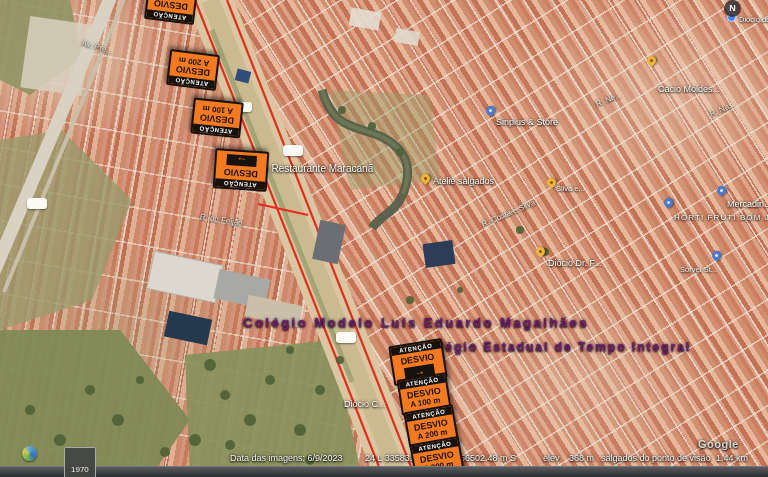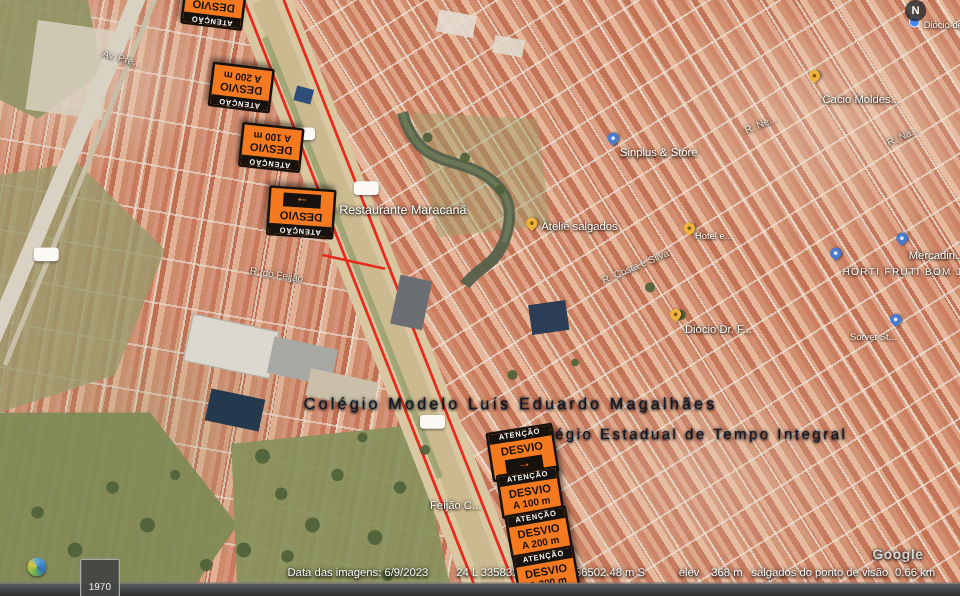--- a/index.html
+++ b/index.html
@@ -26,21 +26,21 @@
       radial-gradient(180px 120px at 8% 12%, rgba(226,216,196,.6), transparent 70%),
       radial-gradient(260px 160px at 88% 20%, rgba(238,224,206,.35), transparent 70%),
       radial-gradient(220px 150px at 75% 80%, rgba(232,214,196,.3), transparent 70%),
       radial-gradient(200px 140px at 15% 72%, rgba(168,168,128,.35), transparent 70%);
   }
   #terrain{position:absolute;inset:0;z-index:2;}
 
   
   .map-label{position:absolute;color:#fdfcf7;font-size:9px;white-space:nowrap;z-index:3;
     text-shadow:0 1px 2px rgba(0,0,0,.95),0 0 3px rgba(0,0,0,.8);}
-  .area-label{font-size:13px;letter-spacing:2.5px;color:#0f172a;}
+  .area-label{font-size:13px;letter-spacing:2.5px;color:#701a75;font-weight:bold;}
   .area-label.small{font-size:12px;letter-spacing:2px;}
   .street-label{font-size:8px;color:#ece8dc;opacity:.85;transform-origin:left center;}
   .caps-label{font-size:8px;letter-spacing:1.1px;}
   .tiny-label{font-size:7.5px;opacity:.9;}
   .watermark{font-size:11px;color:rgba(255,255,255,.78);letter-spacing:.5px;z-index:4;font-weight:bold;}
 
   
   .pin{position:absolute;width:9px;height:9px;border-radius:50% 50% 50% 0;transform:rotate(-45deg);z-index:4;
     box-shadow:1px 1px 2px rgba(0,0,0,.5);}
   .pin::after{content:"";position:absolute;left:3px;top:3px;width:3px;height:3px;border-radius:50%;background:rgba(255,255,255,.85);}
@@ -145,26 +145,26 @@
     </g>
   </svg>
 
   <div class="white-chip" style="left:283px;top:145px"></div>
   <div class="white-chip" style="left:27px;top:198px"></div>
   <div class="white-chip" style="left:336px;top:332px"></div>
   <div class="white-chip" style="left:236px;top:102px;width:16px;height:10px"></div>
 
   <div class="map-label" style="left:237px;top:163px;font-size:10px">Hotel e Restaurante Maracanã</div>
   <div class="map-label" style="left:433px;top:176px">Atelie salgados</div>
-  <div class="map-label tiny-label" style="left:556px;top:184px">Hotel e...</div>
+  <div class="map-label tiny-label" style="left:556px;top:184px">Silva e...</div>
   <div class="map-label area-label" style="left:243px;top:315px">Colégio Modelo Luís Eduardo Magalhães</div>
   <div class="map-label area-label small" style="left:420px;top:340px">Colégio Estadual de Tempo Integral</div>
   <div class="map-label" style="left:548px;top:258px">Diócio Dr. F...</div>
-  <div class="map-label" style="left:344px;top:399px">Feijão C...</div>
-  <div class="map-label" style="left:658px;top:74px">Cacio Moldes...</div>
+  <div class="map-label" style="left:344px;top:399px">Diócio C...</div>
+  <div class="map-label" style="left:658px;top:84px">Cacio Moldes...</div>
   <div class="map-label" style="left:496px;top:117px">Sinplus &amp; Store</div>
   <div class="map-label caps-label" style="left:674px;top:213px">HORTI FRUTI BOM JE...</div>
   <div class="map-label" style="left:727px;top:199px">Mercadin...</div>
   <div class="map-label tiny-label" style="left:680px;top:265px">Sorvet St...</div>
   <div class="map-label tiny-label" style="left:739px;top:15px">Diócio de Tecid...</div>
   <div class="map-label street-label" style="left:200px;top:212px;transform:rotate(9deg)">R. do Feijão</div>
   <div class="map-label street-label" style="left:482px;top:220px;transform:rotate(-23deg)">R. Costa e Silva</div>
   <div class="map-label street-label" style="left:82px;top:38px;transform:rotate(16deg)">Av. Pre...</div>
   <div class="map-label street-label" style="left:596px;top:100px;transform:rotate(-22deg)">R. Ne...</div>
   <div class="map-label street-label" style="left:710px;top:110px;transform:rotate(-24deg)">R. Na...</div>
@@ -178,21 +178,21 @@
   <div class="pin pin-blue" style="left:664px;top:198px"></div>
   <div class="pin pin-blue" style="left:717px;top:186px"></div>
   <div class="pin pin-blue" style="left:712px;top:251px"></div>
 
   <span class="status-span" style="left:230px">Data das imagens: 6/9/2023</span>
   <span class="status-span" style="left:365px">24 L 335831.3</span>
   <span class="status-span" style="left:460px">56502.48 m S</span>
   <span class="status-span" style="left:543px">elev</span>
   <span class="status-span" style="left:569px">368 m</span>
   <span class="status-span" style="left:601px">salgados do ponto de visão</span>
-  <span class="status-span" style="left:716px">0.66 km</span>
+  <span class="status-span" style="left:716px">1.44 km</span>
 
   <div class="sign" style="left:146px;top:-14px;transform:rotate(187deg)">
     <div class="band">ATENÇÃO</div>
     <div class="ttl">DESVIO</div>
     <div class="dst">A 300 m</div>
   </div>
   <div class="sign" style="left:168px;top:52px;transform:rotate(187deg)">
     <div class="band">ATENÇÃO</div>
     <div class="ttl">DESVIO</div>
     <div class="dst">A 200 m</div>

